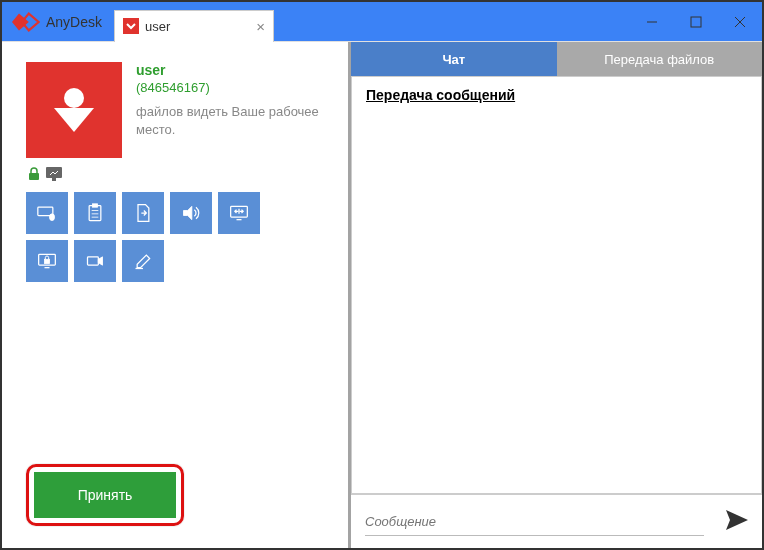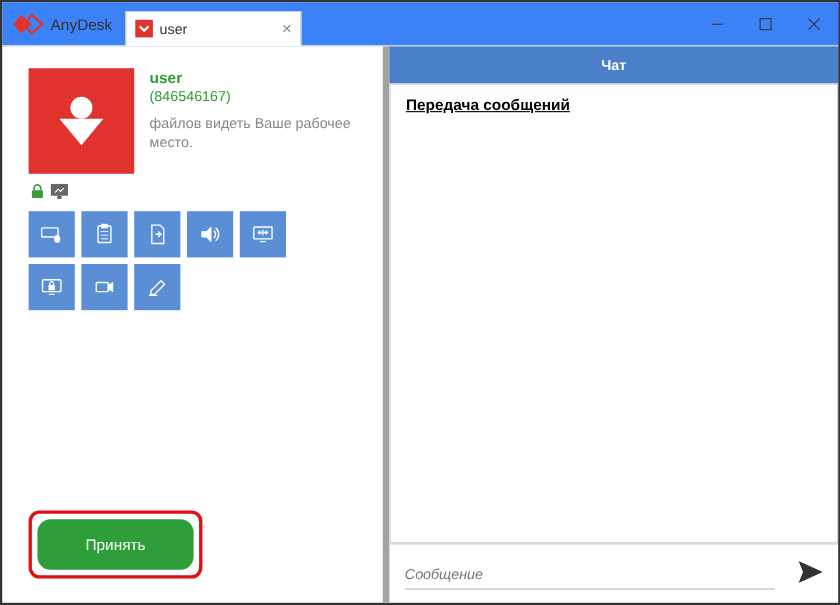--- a/index.html
+++ b/index.html
@@ -24,23 +24,23 @@
 .user-id { color: #2f9e2f; font-size: 13px; }
 .user-desc { color: #888; font-size: 13px; margin-top: 6px; line-height: 1.4; }
 .status-icons { margin-top: 8px; display: flex; gap: 4px; }
 .status-icon { width: 16px; height: 16px; display: flex; align-items: center; justify-content: center; }
 .perm-head { margin-top: 18px; color: #999; font-size: 14px; }
 .perm-grid { margin-top: 10px; display: flex; flex-wrap: wrap; gap: 6px; width: 260px; }
 .perm-btn { width: 42px; height: 42px; background: #5a8fd6; display: flex; align-items: center; justify-content: center; cursor: pointer; }
 .perm-btn svg { width: 20px; height: 20px; fill: #fff; stroke: #fff; }
 .actions { margin-top: auto; display: flex; gap: 8px; padding-bottom: 6px; }
 .accept-wrap { border: 3px solid #d11; border-radius: 10px; padding: 5px; box-shadow: 0 0 0 1px rgba(0,0,0,.05); }
-.accept-btn { width: 142px; height: 46px; background: #2e9e3a; color: #fff; display: flex; align-items: center; justify-content: center; font-size: 14px; cursor: pointer; border-radius: 12px; }
+.accept-btn { width: 142px; height: 46px; background: #2e9e3a; color: #fff; display: flex; align-items: center; justify-content: center; font-size: 14px; cursor: pointer; }
 .decline-btn { width: 142px; height: 46px; background: #f04b3f; color: #fff; display: flex; align-items: center; justify-content: center; font-size: 14px; cursor: pointer; margin-top: 5px; }
-.right-panel { flex: 1; display: flex; flex-direction: column; border-left: 6px solid #a3a3a3; }
+.right-panel { flex: 1; display: flex; flex-direction: column; border-left: 3px solid #a3a3a3; }
 .tabs-row { display: flex; height: 34px; }
 .chat-tab { flex: 1; display: flex; align-items: center; justify-content: center; color: #fff; font-size: 13px; cursor: pointer; }
 .chat-tab.active { background: #4a7fc9; font-weight: bold; }
 .chat-tab.inactive { background: #a9a9a9; }
 .chat-body { flex: 1; background: #fff; border: 1px solid #ccc; margin: 0; display: flex; flex-direction: column; }
 .chat-header { padding: 10px 14px; font-weight: bold; text-decoration: underline; font-size: 14px; color: #000; }
 .chat-input-row { height: 54px; display: flex; align-items: center; padding: 0 14px; border-top: 1px solid #ccc; gap: 22px; }
 .chat-input { flex: 1; border: none; outline: none; font-style: italic; color: #888; font-size: 13px; border-bottom: 1px solid #bbb; padding: 6px 0; }
 .send-btn { cursor: pointer; }
 </style>
@@ -183,20 +183,21 @@
       <div class="actions">
         <div class="accept-wrap">
           <div class="accept-btn">Принять</div>
         </div>
       </div>
     </div>
 
     <div class="right-panel">
       <div class="tabs-row">
         <div class="chat-tab active">Чат</div>
+        <div class="chat-tab inactive">Передача файлов</div>
       </div>
       <div class="chat-body">
         <div class="chat-header">Передача сообщений</div>
       </div>
       <div class="chat-input-row">
         <input class="chat-input" placeholder="Сообщение" style="">
         <div class="send-btn">
           <svg width="22" height="20" viewBox="0 0 22 20">
               <polygon points="0,0 22,10 0,20 4,10" fill="#333"></polygon>
             </svg>

